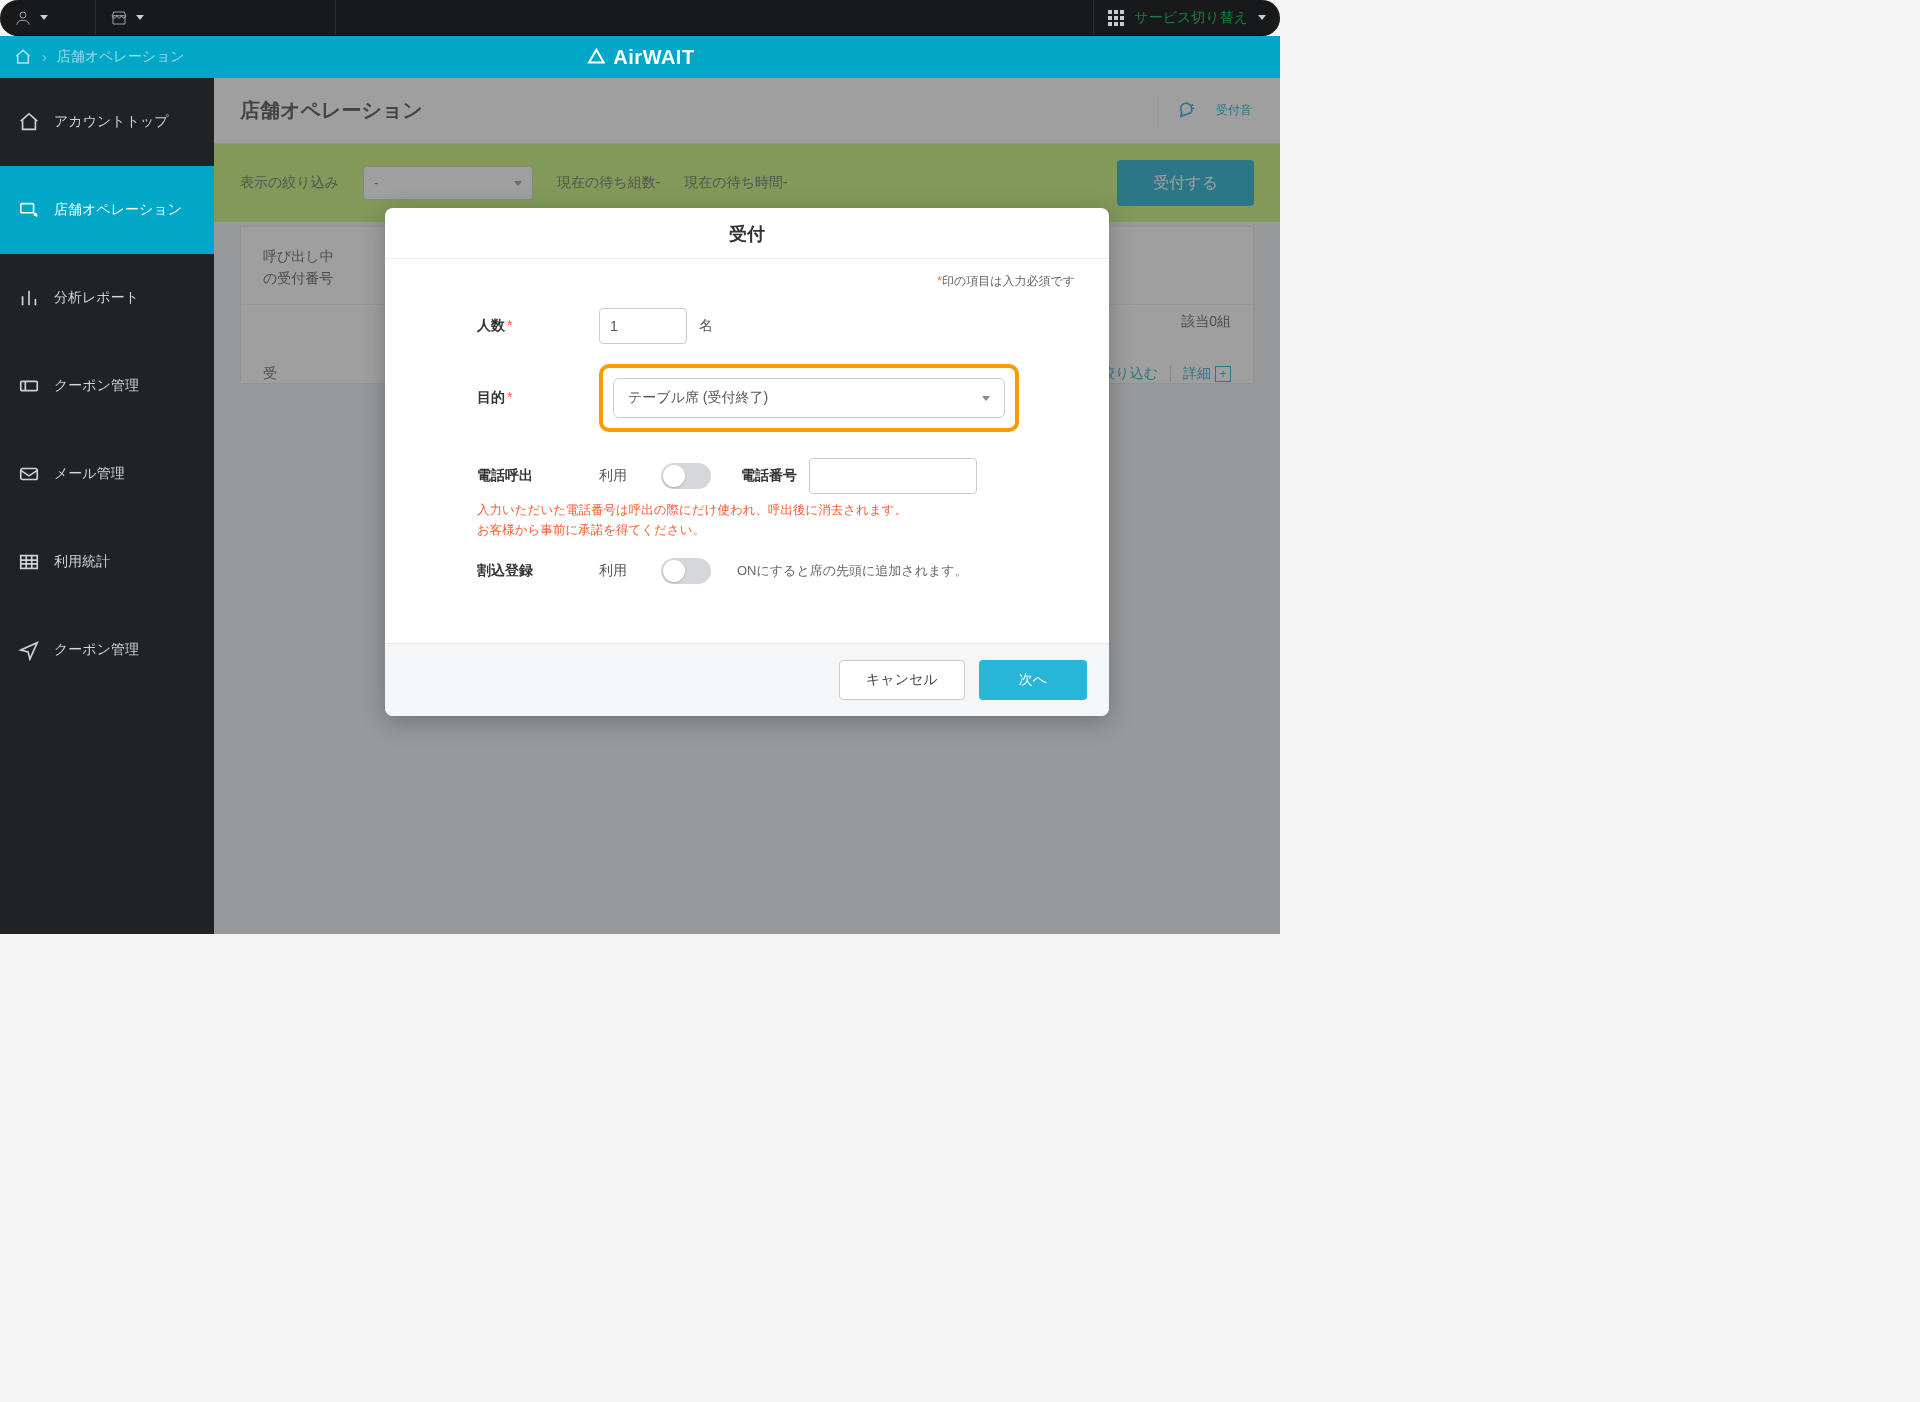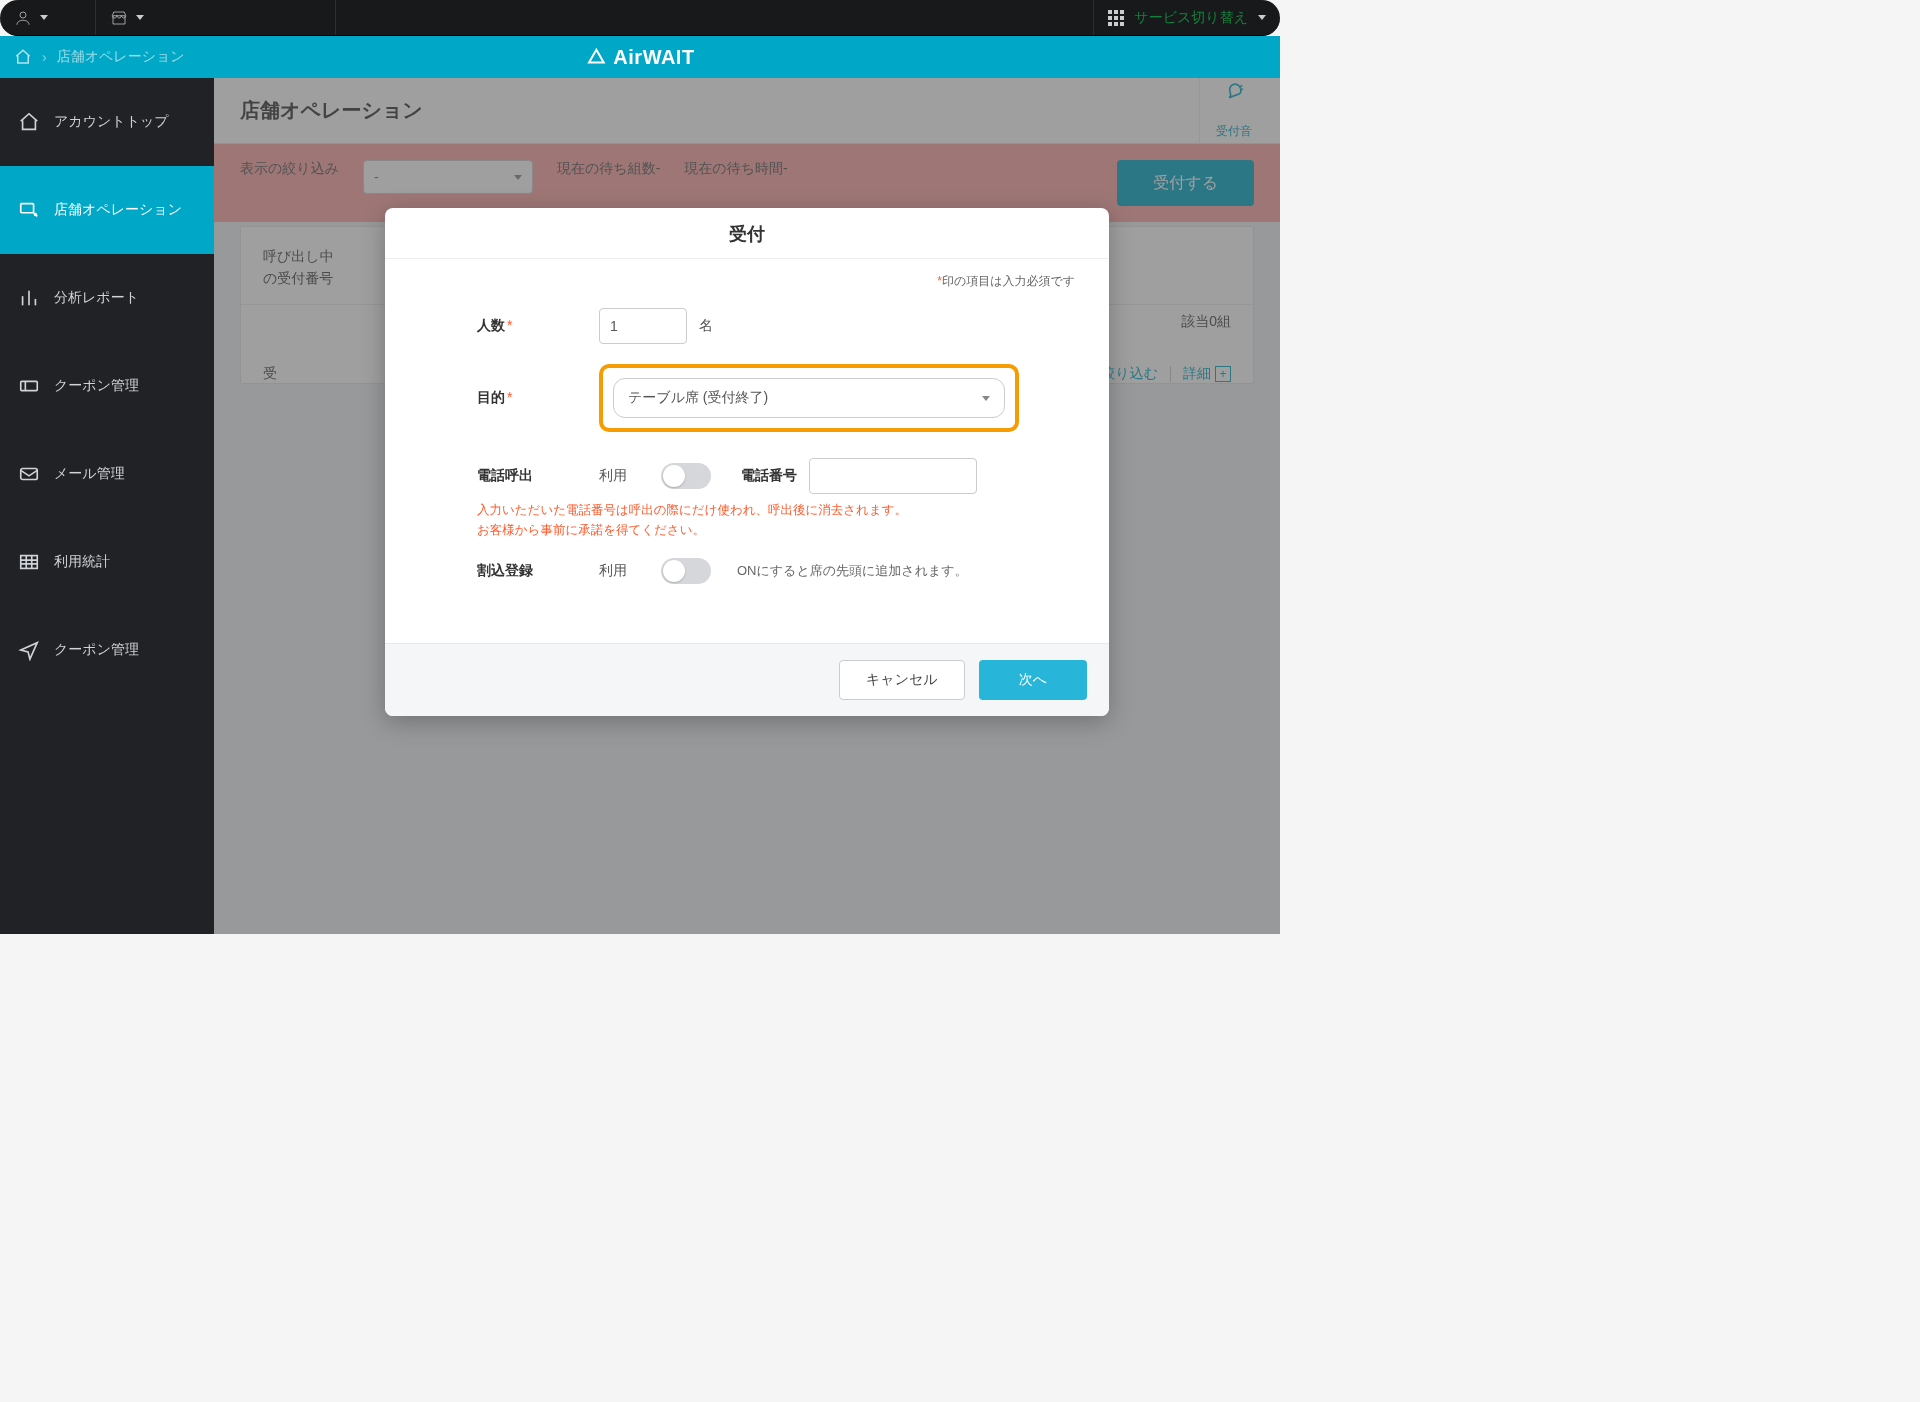--- a/index.html
+++ b/index.html
@@ -125,36 +125,37 @@
     height: 66px;
     display: flex;
     align-items: center;
     justify-content: space-between;
     padding: 0 26px 0 26px;
     border-bottom: 1px solid #e5e5e5;
   }
   .page-title { font-size: 20px; font-weight: 700; color: #333; }
   .sound-btn {
     display: flex;
-    flex-direction: column;
+    flex-direction: row;
     align-items: center;
     gap: 20px;
     color: #00a7c7;
     font-size: 12px;
     padding: 4px 2px 4px 16px;
     border-left: 1px solid #eee;
     cursor: pointer;
   }
   .sound-btn svg { width: 22px; height: 22px; stroke: #00a7c7; fill: none; }
 
   .filter-row {
     display: flex;
+    align-items: center;
     gap: 24px;
     padding: 16px 26px;
-    background: #fca5a5;
+    background: #bef264;
   }
   .filter-label { color: #555; font-size: 14px; }
   .filter-select {
     width: 170px; height: 34px;
     background: #fff;
     border: 1px solid #ccc;
     border-radius: 4px;
     display: flex;
     align-items: center;
     justify-content: space-between;
@@ -284,21 +285,21 @@
     border-radius: 10px;
     padding: 10px 10px;
     display: flex;
     align-items: center;
     width: 420px;
   }
   .purpose-select {
     flex: 1;
     height: 40px;
     border: 1px solid #ccc;
-    border-radius: 12px;
+    border-radius: 6px;
     background: #fff;
     display: flex;
     align-items: center;
     justify-content: space-between;
     padding: 0 14px;
     color: #555;
     font-size: 14px;
     cursor: pointer;
   }
 

